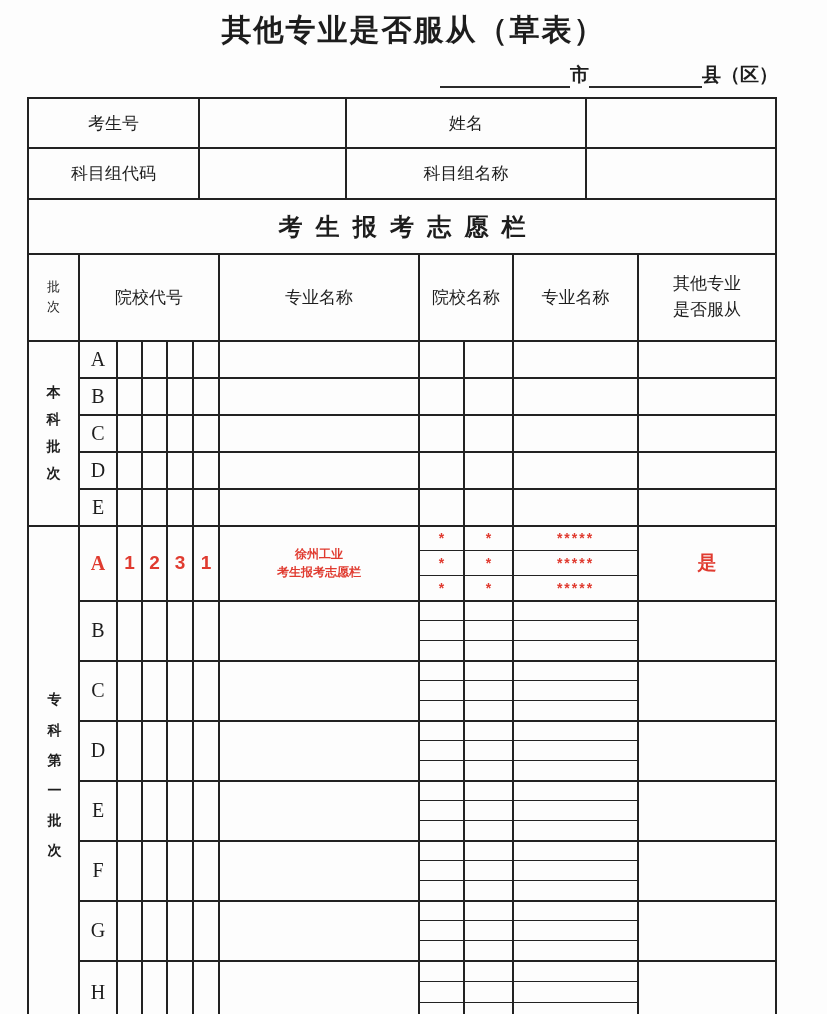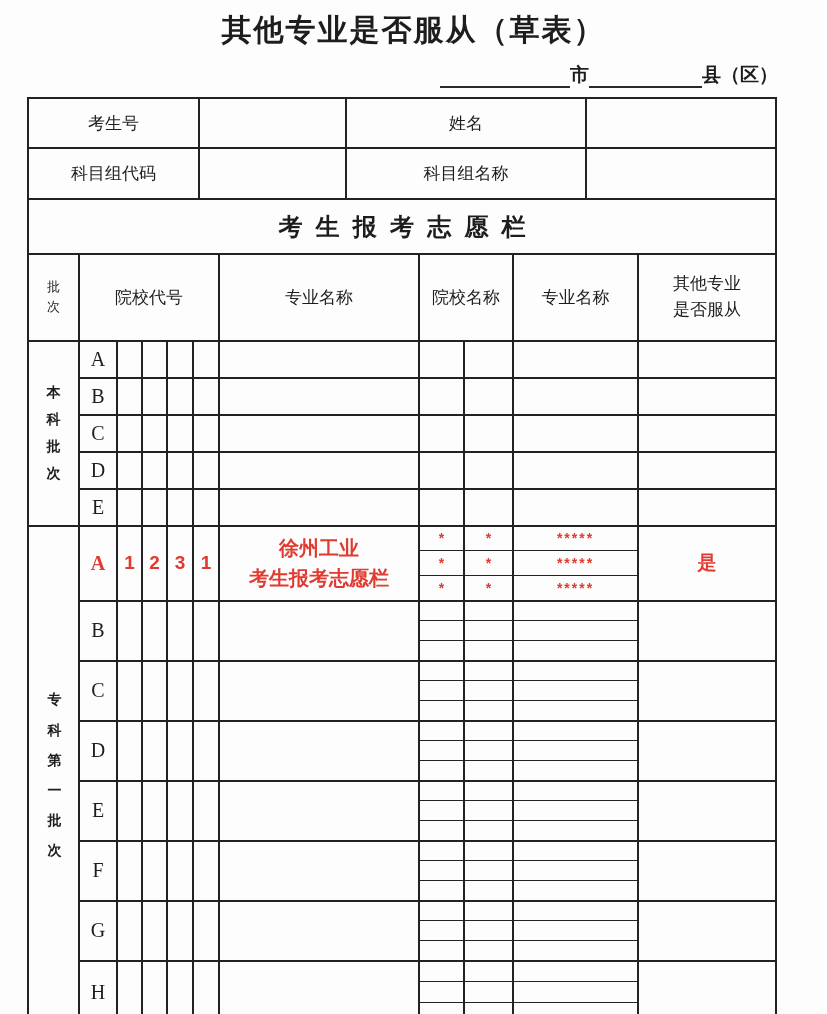--- a/index.html
+++ b/index.html
@@ -27,21 +27,21 @@
   .wrap4{width:72px;margin:16px auto;line-height:1.55;word-break:break-all;font-size:17px;}
   .vlabel{width:19px;margin:0 auto;line-height:1.95;font-size:14px;word-break:break-all;font-weight:bold;}
   .vlabel.z{line-height:2.15;margin-left:16px;}
   tr.rb{height:37px;}
   tr.ga{height:25px;} tr.gx{height:20px;} tr.gh{height:21px;}
   td.letter{font-family:"Liberation Serif","DejaVu Serif",serif;font-size:20px;}
   td.sr{border-top-width:1px;border-bottom-width:1px;}
   td.srt{border-top-width:2px;} td.srb{border-bottom-width:2px;}
   .red{color:#e03b30;font-weight:bold;}
   td.code{font-size:19px;}
-  .cname{font-size:20px;line-height:1.5;}
+  .cname{font-size:12px;line-height:1.5;}
   td.ast{font-size:14px;} td.ast5{font-size:14px;letter-spacing:2px;}
   td.obey{font-size:19px;}
 </style>
 </head>
 <body>
 
 <div class="page">
   <div class="title">其他专业是否服从（草表）</div>
 
   <div class="loc">

